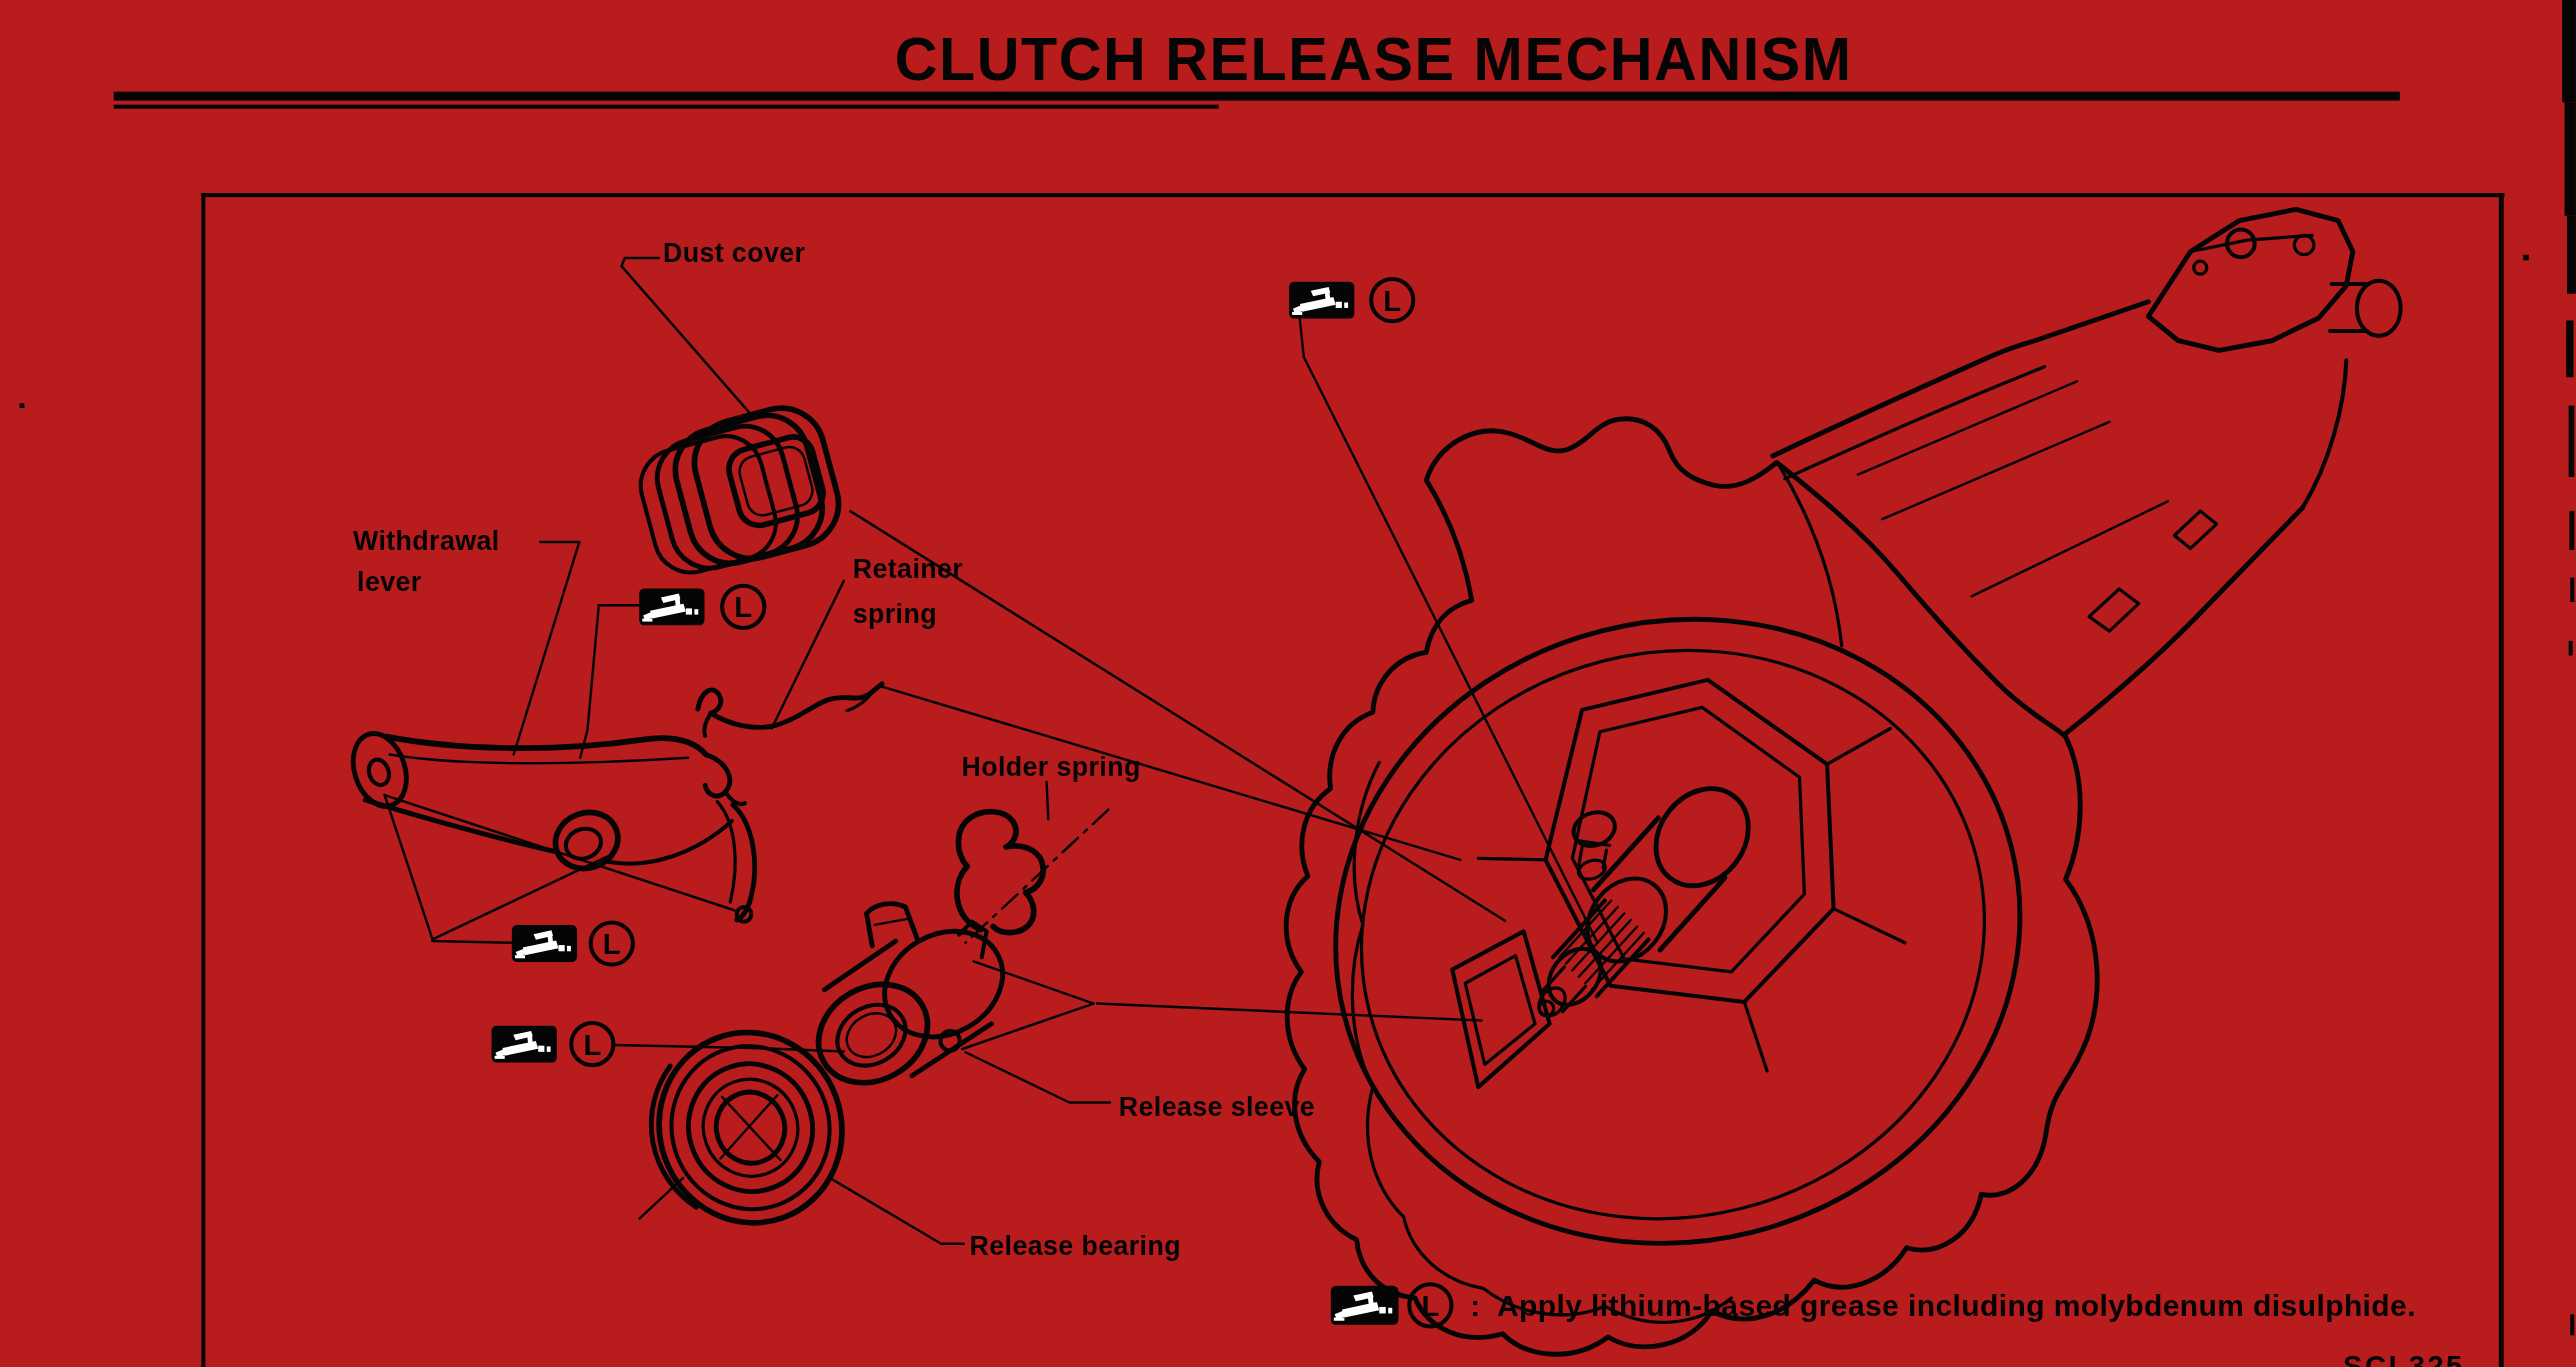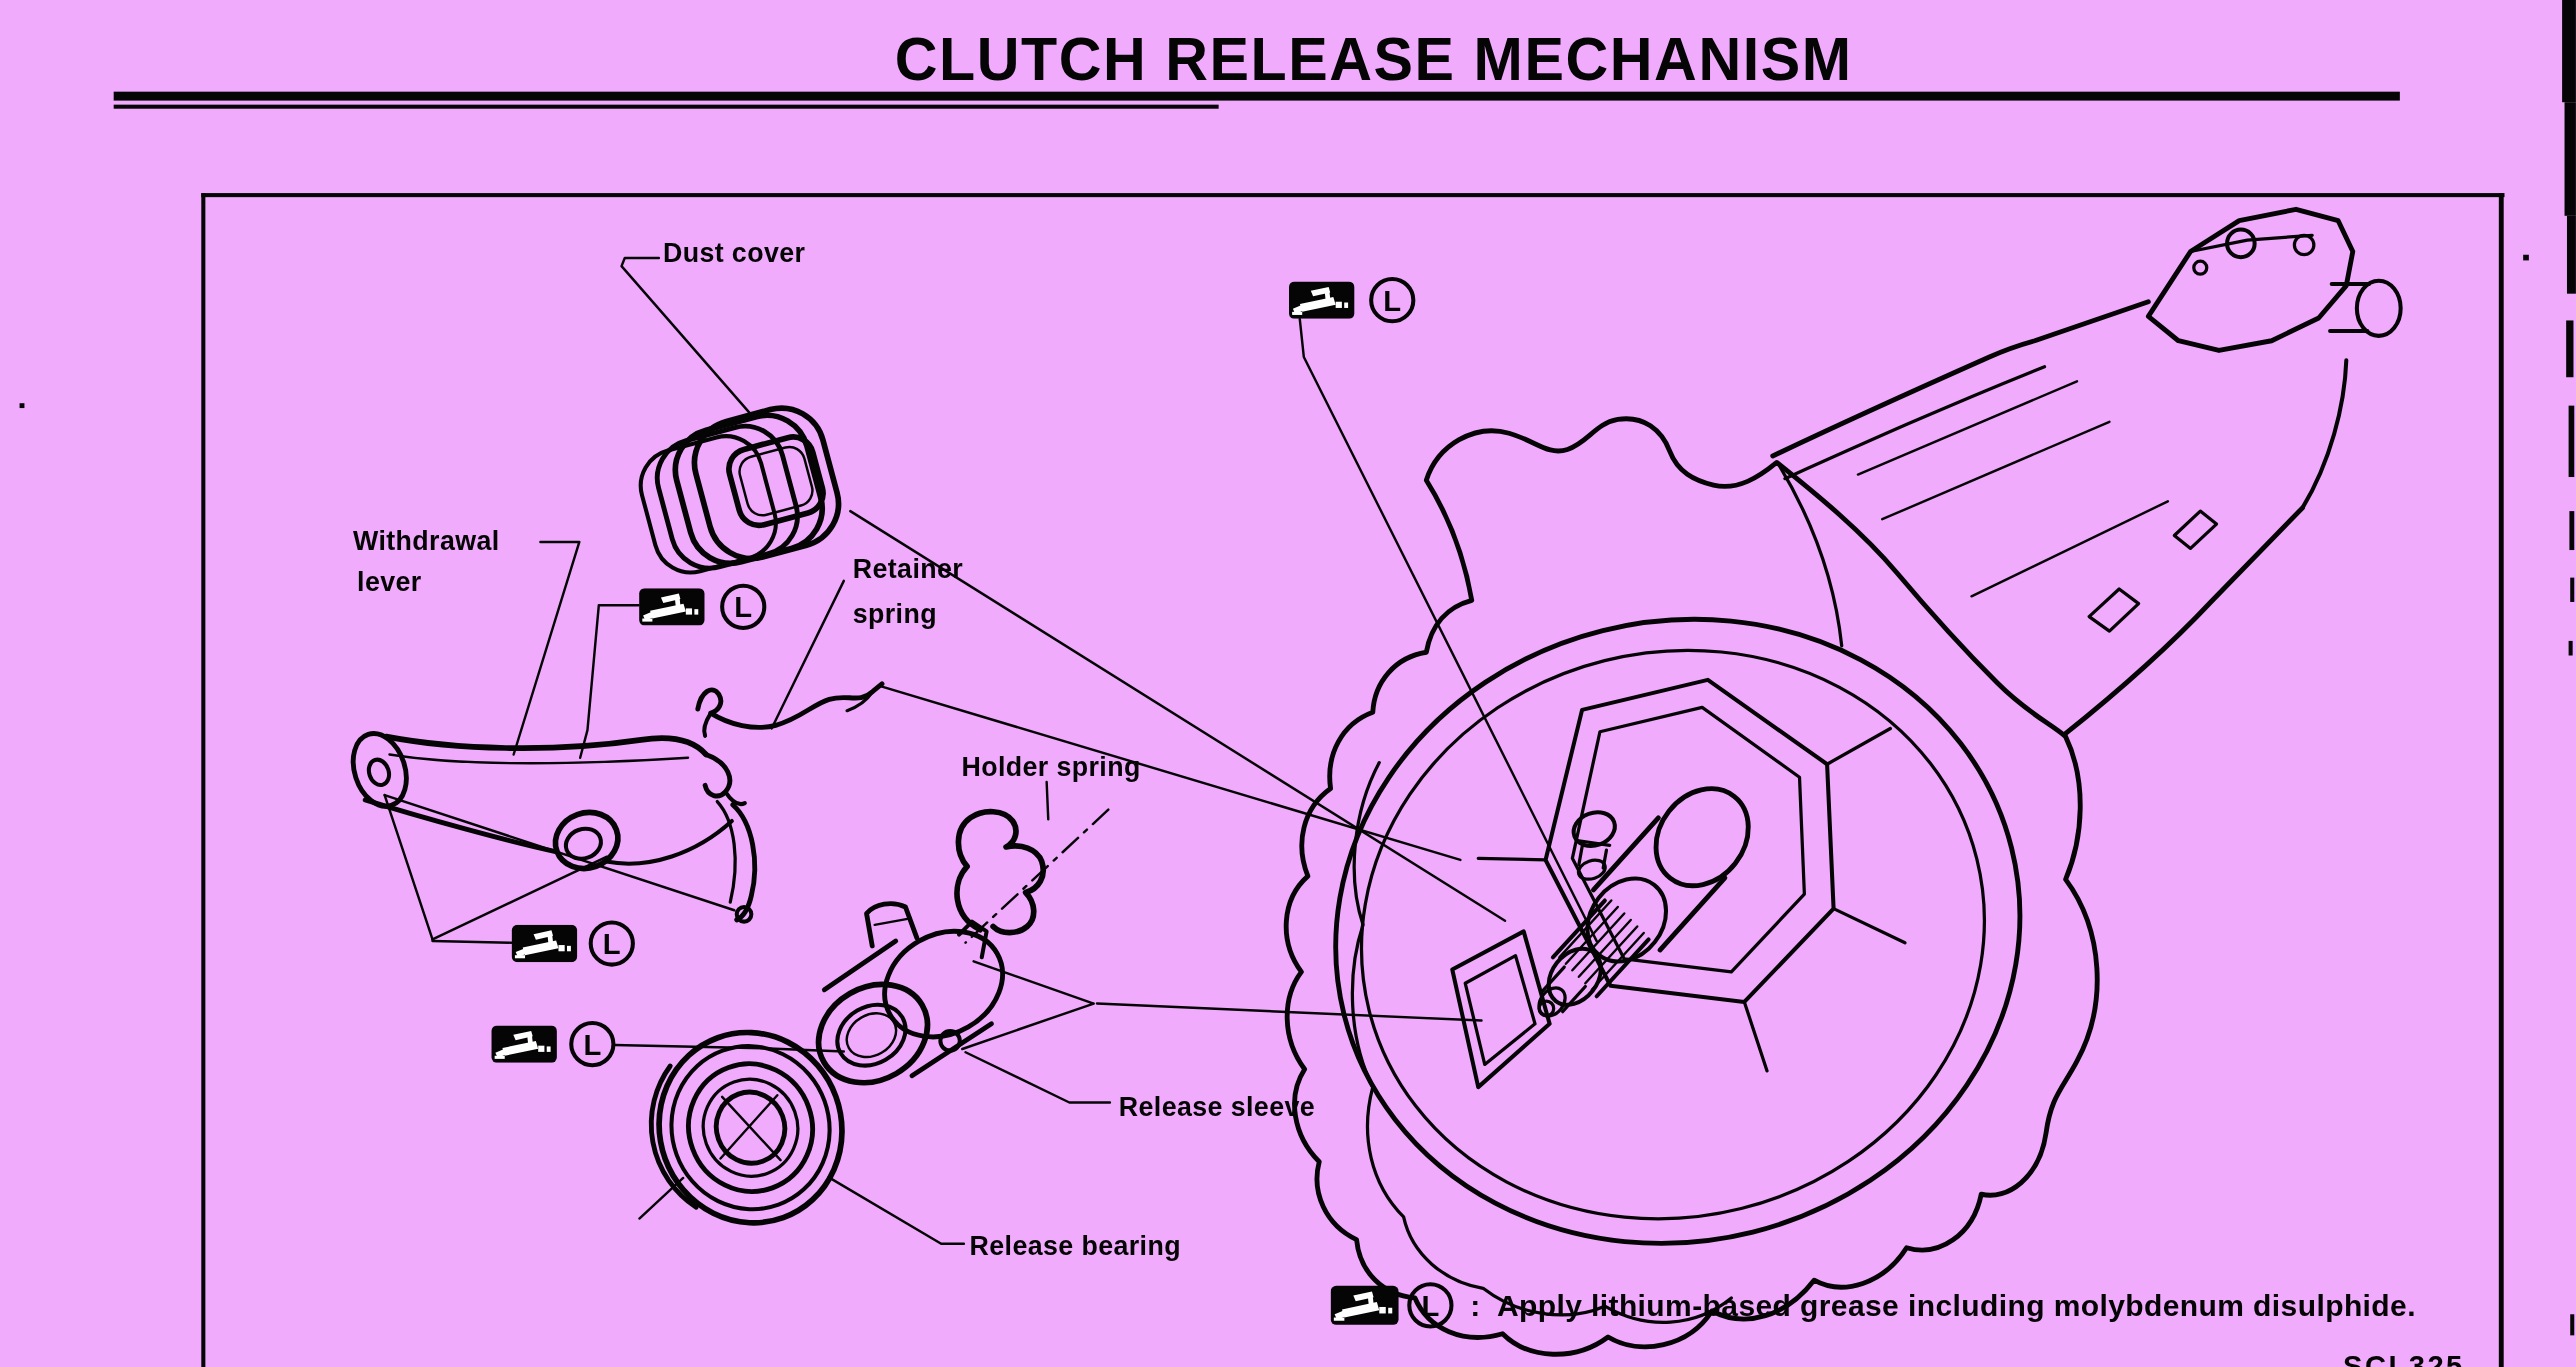--- a/index.html
+++ b/index.html
@@ -1,16 +1,16 @@
 <!DOCTYPE html>
 <html style="font-size:13px"><head>
 <meta charset="utf-8">
 <style>
   html,body{margin:0;padding:0;background:#888;}
-  .page{position:relative;width:2576px;height:1367px;background:#f0abfc;overflow:hidden;
+  .page{position:relative;width:2576px;height:1367px;background:#b91c1c;overflow:hidden;
         font-family:"Liberation Sans",sans-serif;}
   svg{position:absolute;left:0;top:0;}
   svg text{font-family:"Liberation Sans",sans-serif;fill:#050505;}
   .part-label{font-size:33px;font-weight:600;letter-spacing:0.5px;}
   .note-text{font-size:37px;font-weight:600;letter-spacing:0.5px;}
   .fig-code{font-size:36px;font-weight:600;letter-spacing:3px;}
   .grease-letter{font-size:36px;font-weight:bold;text-anchor:middle;}
   .title-text{font-size:76px;font-weight:bold;letter-spacing:2px;text-anchor:middle;}
 </style>
 </head>

